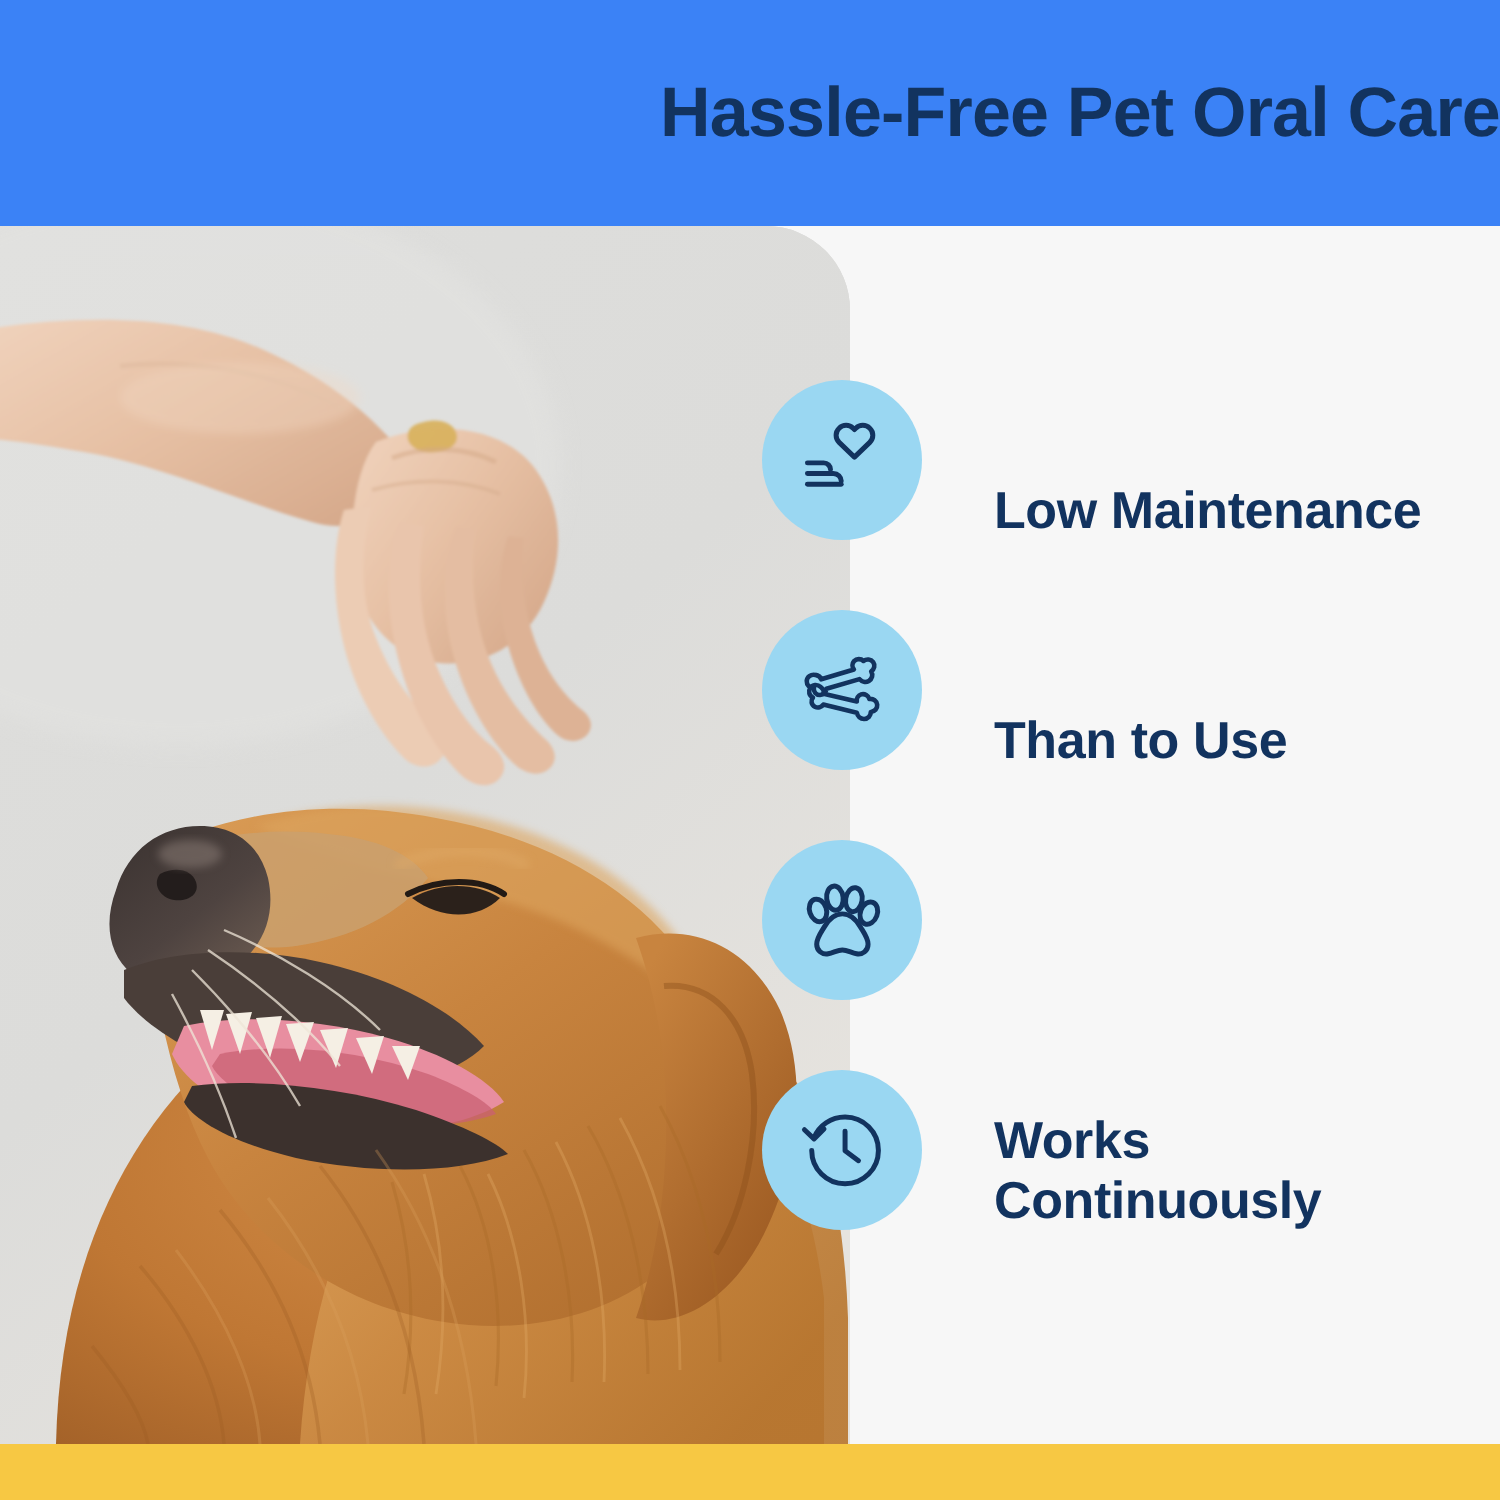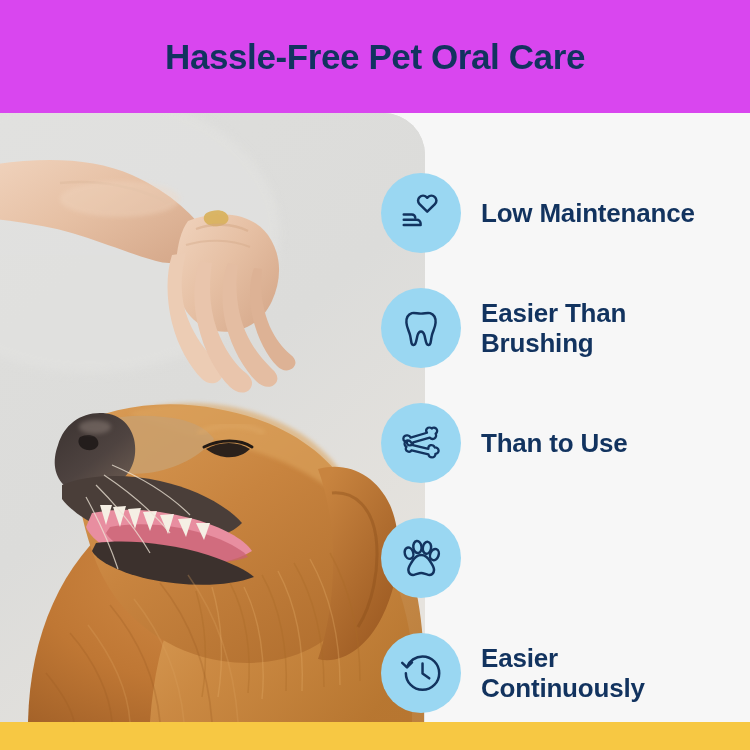--- a/index.html
+++ b/index.html
@@ -24,22 +24,22 @@
 
   
   #header {
     position: absolute;
     left: 0;
     top: 0;
     width: 750px;
     height: 113px;
     display: flex;
     align-items: center;
-    justify-content: center;
-    background: #d946ef;
+    justify-content: flex-end;
+    background: #3b82f6;
   }
   #page-title {
     font-size: 35px;
     font-weight: bold;
     color: #12335f;
     letter-spacing: -0.4px;
     white-space: nowrap;
   }
 
   
@@ -59,21 +59,22 @@
   #feature-list {
     position: absolute;
     left: 381px;
     top: 155px;
     width: 369px;
   }
   .feature-item {
     position: relative;
     height: 115px;
     display: flex;
-    align-items: center;
+    align-items: flex-end;
+    gap: 16px;
   }
   .feature-icon-circle {
     position: relative;
     flex: 0 0 auto;
     width: 80px;
     height: 80px;
     border-radius: 50%;
     background: #9ad7f2;
     display: flex;
     align-items: center;
@@ -302,41 +303,20 @@
                    C24.5 5.4 27.8 5.4 29.8 7.4 L30.5 8.1 L31.2 7.4
                    C33.2 5.4 36.5 5.4 38.5 7.4 C40.6 9.4 40.6 12.7 38.5 14.8 Z"></path>
           <path d="M6 25.5 L14.5 25.5 C16.4 25.5 18 27.1 18 29"></path>
           <path d="M6 31 L19.5 31 C21.8 31 23.6 32.8 23.6 35"></path>
           <path d="M6 36.6 L23.6 36.6"></path>
         </svg>
       </div>
       <div class="feature-label">Low Maintenance</div>
     </div>
 
-    <div class="feature-item">
-      <div class="feature-icon-circle">
-        <svg viewBox="0 0 48 48" fill="none" stroke="#12335f" stroke-width="2.6" stroke-linecap="round" stroke-linejoin="round">
-          <path d="M14.5 8.5 C10.5 9.8 8.5 13.5 8.8 18.5
-                   C9.1 23.5 11.5 27 12.6 31.5
-                   C13.4 34.8 13.6 38 14.2 40
-                   C14.8 42 17 42.4 18 40.6
-                   C19 38.8 19.6 34.6 20.4 31.6
-                   C21.1 29 22.5 27.6 24 27.6
-                   C25.5 27.6 26.9 29 27.6 31.6
-                   C28.4 34.6 29 38.8 30 40.6
-                   C31 42.4 33.2 42 33.8 40
-                   C34.4 38 34.6 34.8 35.4 31.5
-                   C36.5 27 38.9 23.5 39.2 18.5
-                   C39.5 13.5 37.5 9.8 33.5 8.5
-                   C30.6 7.6 28 9 24 9
-                   C20 9 17.4 7.6 14.5 8.5 Z"></path>
-        </svg>
-      </div>
-      <div class="feature-label">Easier Than Brushing</div>
-    </div>
 
     <div class="feature-item">
       <div class="feature-icon-circle">
         <svg viewBox="0 0 48 48" fill="none" stroke="#12335f" stroke-width="2.4" stroke-linecap="round" stroke-linejoin="round">
 
           <g transform="rotate(-8 24 18)">
             <path d="M10.5 14.2 C8.2 13.4 6 14.6 5.6 16.7
                      C5.2 18.8 6.6 20.7 8.8 20.8
                      C8.2 22.8 9.4 24.7 11.5 24.9
                      C13.3 25.1 14.8 23.9 15.2 22.2
@@ -394,20 +374,20 @@
       <div class="feature-icon-circle">
         <svg viewBox="0 0 48 48" fill="none" stroke="#12335f" stroke-width="2.6" stroke-linecap="round" stroke-linejoin="round">
           <path d="M9.4 17.6 C12 11.2 18.3 6.8 25.6 6.8
                    C35.2 6.8 43 14.6 43 24.2
                    C43 33.8 35.2 41.6 25.6 41.6
                    C16 41.6 8.2 33.8 8.2 24.2"></path>
           <path d="M4.4 13.4 L9.4 18.2 L14.6 13"></path>
           <path d="M25.6 14.2 L25.6 24.4 L32.6 29.6"></path>
         </svg>
       </div>
-      <div class="feature-label">Easier Continuously</div>
+      <div class="feature-label">Works Continuously</div>
     </div>
 
   </div>
 
   <div id="bottom-bar"></div>
 
 </div>
 
 </body></html>

